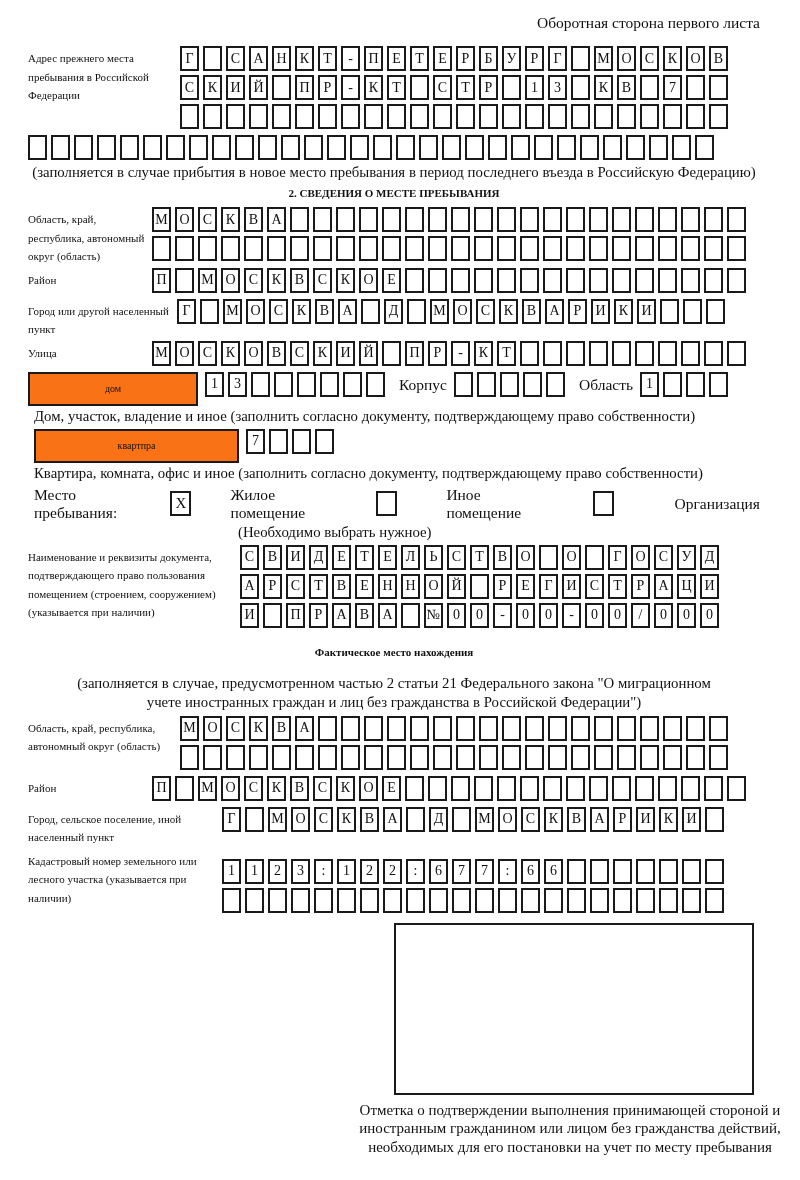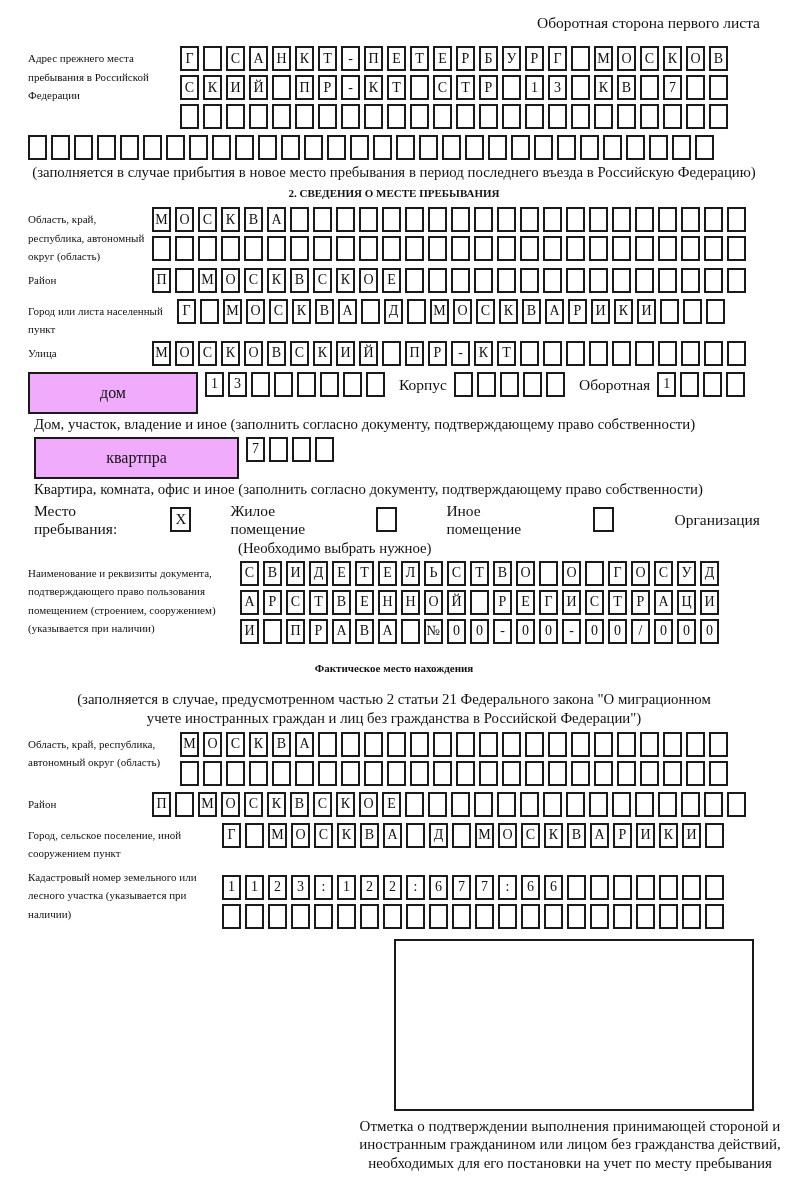--- a/index.html
+++ b/index.html
@@ -8,22 +8,22 @@
   .header-note{text-align:right;font-size:15.5px;margin-bottom:14px;}
   .frow{display:flex;align-items:flex-start;margin-bottom:2px;}
   .flabel{flex:0 0 auto;font-size:11px;line-height:18.5px;padding-top:3px;padding-right:6px;box-sizing:border-box;}
   .cellrows{display:flex;flex-direction:column;}
   .cellrow{display:flex;flex-wrap:nowrap;margin-bottom:4px;}
   .cell{flex:0 0 auto;width:19px;height:25px;margin-right:4px;border:2px solid #1a1a1a;box-sizing:border-box;
         display:flex;align-items:center;justify-content:center;font-size:14px;background:#fff;}
   .caption{font-size:14.8px;margin:1px 0 4px 6px;}
   .caption-center{text-align:center;font-size:14.8px;margin:2px 0 4px 0;}
   .sec-title{text-align:center;font-weight:bold;font-size:11px;margin:6px 0 8px 0;}
-  .labelbox{flex:0 0 auto;height:42px;border:2px solid #1a1a1a;box-sizing:border-box;display:flex;
-            align-items:center;justify-content:center;font-size:16px;margin-right:7px;background:#f0abfc;}
+  .labelbox{flex:0 0 auto;height:34px;border:2px solid #1a1a1a;box-sizing:border-box;display:flex;
+            align-items:center;justify-content:center;font-size:10px;margin-right:7px;background:#f97316;}
   .inline-label{flex:0 0 auto;font-size:15.5px;line-height:26px;margin:0 7px 0 10px;}
   .placerow{display:flex;align-items:center;margin:4px 0 2px 6px;font-size:15.5px;gap:31px;}
   .checkbox{flex:0 0 auto;width:21px;height:25px;border:2px solid #1a1a1a;box-sizing:border-box;
             display:flex;align-items:center;justify-content:center;font-size:15px;background:#fff;}
   .fact-note{width:640px;margin:16px auto 4px auto;text-align:center;font-size:14.8px;line-height:19px;}
   .stamp-box{width:360px;height:172px;border:2px solid #1a1a1a;box-sizing:border-box;margin:6px 0 6px 366px;background:#fff;}
   .stamp-note{width:424px;margin-left:330px;text-align:center;font-size:15px;line-height:18.5px;}
 </style>
 </head>
 <body>
@@ -239,21 +239,21 @@
         <div class="cell"></div>
         <div class="cell"></div>
         <div class="cell"></div>
         <div class="cell"></div>
         <div class="cell"></div>
         <div class="cell"></div>
       </div>
   </div>
 
   <div class="frow">
-    <div class="flabel" style="width:149px">Город или листа населенный пункт</div>
+    <div class="flabel" style="width:149px">Город или другой населенный пункт</div>
     <div class="cellrow">
         <div class="cell">Г</div>
         <div class="cell"></div>
         <div class="cell">М</div>
         <div class="cell">О</div>
         <div class="cell">С</div>
         <div class="cell">К</div>
         <div class="cell">В</div>
         <div class="cell">А</div>
         <div class="cell"></div>
@@ -320,21 +320,21 @@
         <div class="cell"></div>
       </div>
     <div class="inline-label">Корпус</div>
     <div class="cellrow">
         <div class="cell"></div>
         <div class="cell"></div>
         <div class="cell"></div>
         <div class="cell"></div>
         <div class="cell"></div>
       </div>
-    <div class="inline-label">Оборотная</div>
+    <div class="inline-label">Область</div>
     <div class="cellrow">
         <div class="cell">1</div>
         <div class="cell"></div>
         <div class="cell"></div>
         <div class="cell"></div>
       </div>
   </div>
   <div class="caption">Дом, участок, владение и иное (заполнить согласно документу, подтверждающему право собственности)</div>
 
   <div class="frow" style="margin-left:6px">
@@ -521,21 +521,21 @@
         <div class="cell"></div>
         <div class="cell"></div>
         <div class="cell"></div>
         <div class="cell"></div>
         <div class="cell"></div>
         <div class="cell"></div>
       </div>
   </div>
 
   <div class="frow">
-    <div class="flabel" style="width:194px">Город, сельское поселение, иной сооружением пункт</div>
+    <div class="flabel" style="width:194px">Город, сельское поселение, иной населенный пункт</div>
     <div class="cellrow">
         <div class="cell">Г</div>
         <div class="cell"></div>
         <div class="cell">М</div>
         <div class="cell">О</div>
         <div class="cell">С</div>
         <div class="cell">К</div>
         <div class="cell">В</div>
         <div class="cell">А</div>
         <div class="cell"></div>

